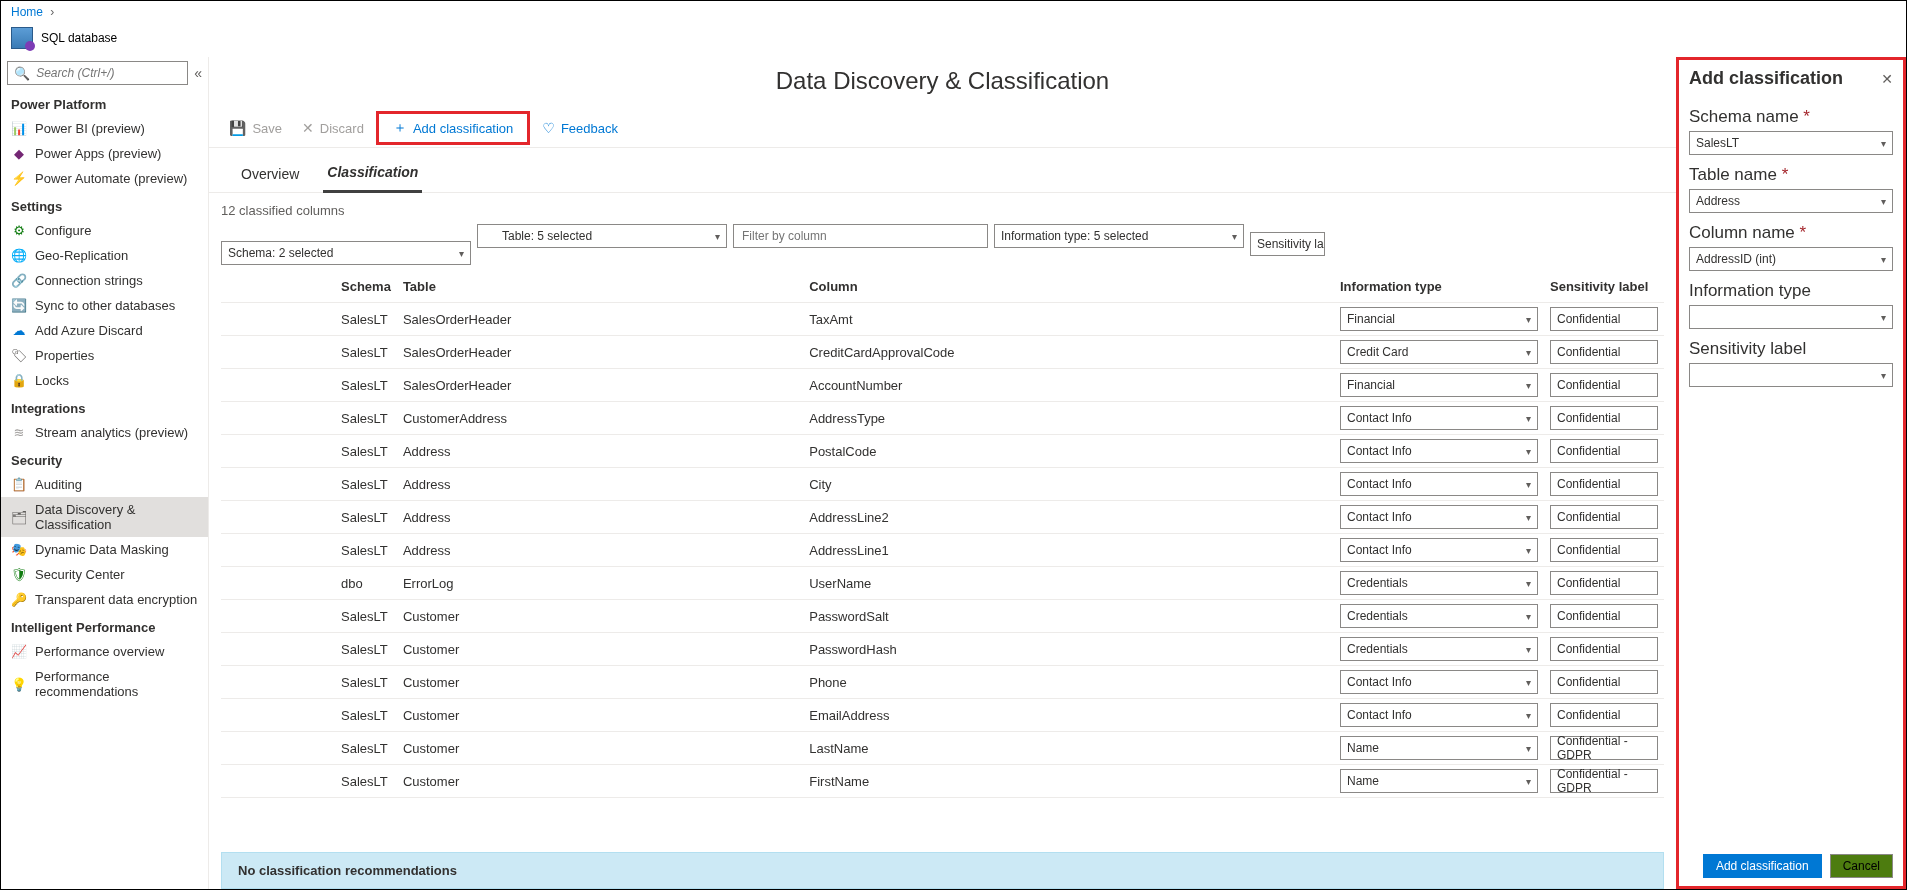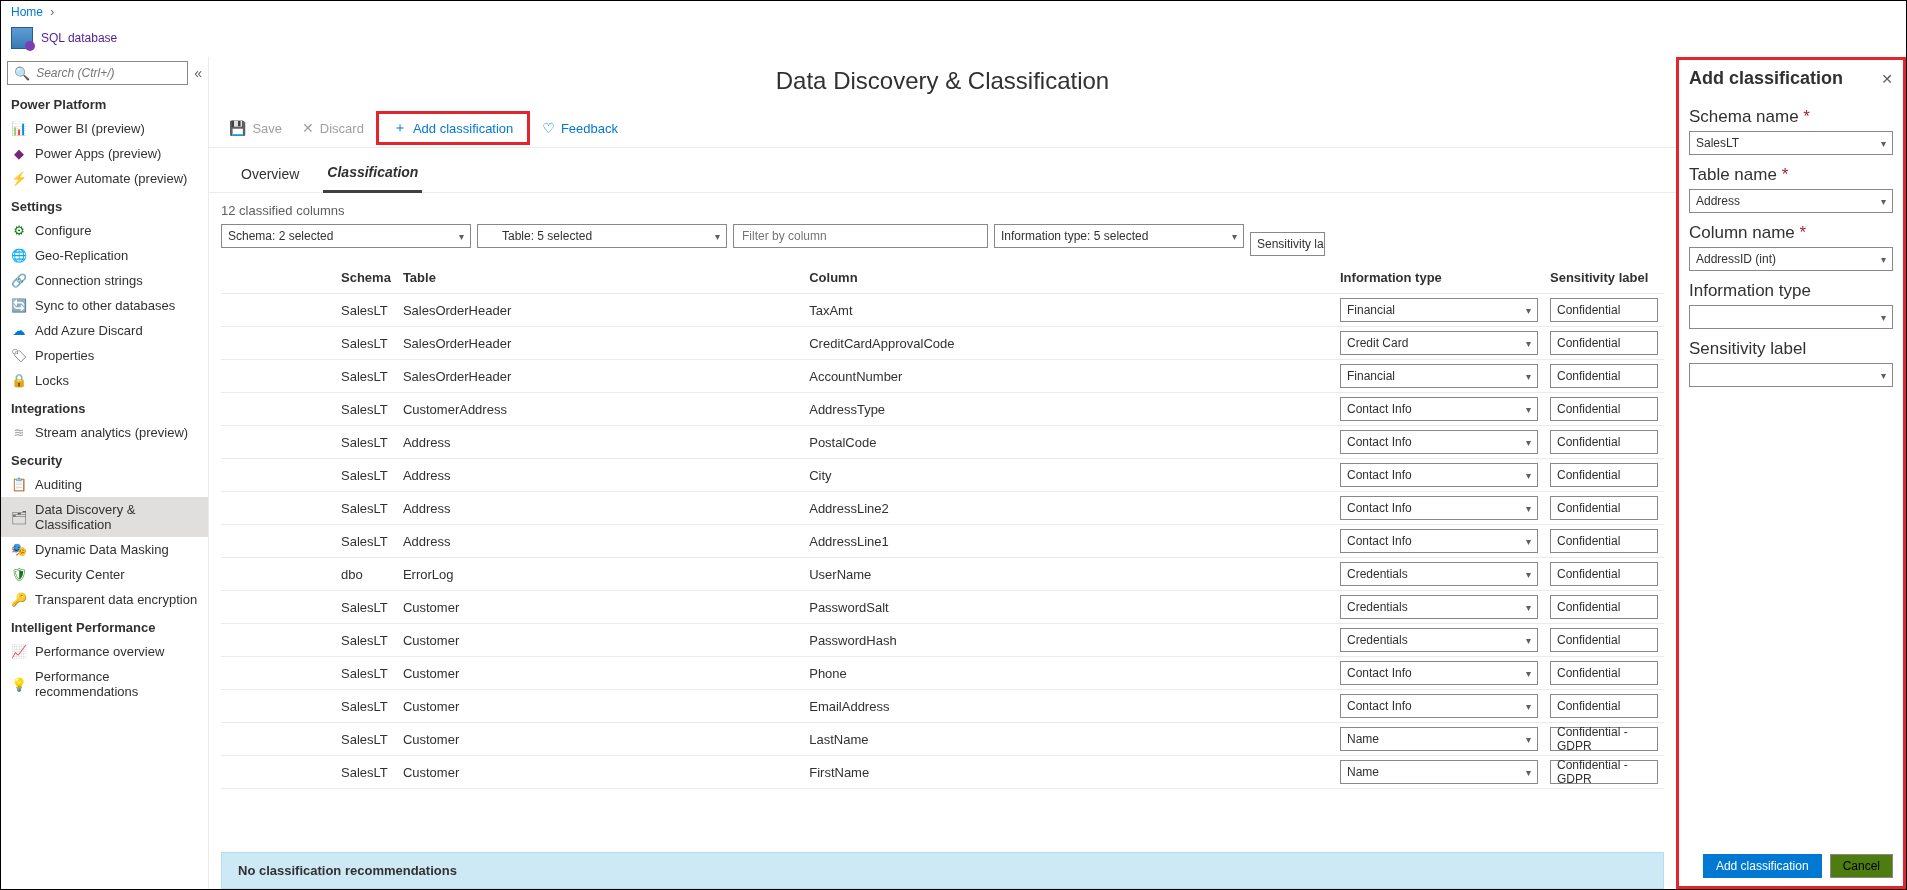--- a/index.html
+++ b/index.html
@@ -9,21 +9,21 @@
   .breadcrumb { padding: 4px 10px; font-size: 12px; }
   .breadcrumb a { color: #0078d4; text-decoration: none; }
   .breadcrumb .chev { color: #666; margin: 0 4px; }
 
   .body-row { display: flex; flex: 1; min-height: 0; }
 
   
   .db-header { display: flex; align-items: center; gap: 8px; padding: 4px 10px 8px 10px; }
   .db-icon { width: 22px; height: 22px; background: linear-gradient(#5c9dd6,#3a7bb5); border: 1px solid #2a5a8a; position: relative; }
   .db-icon::after { content:""; position:absolute; right:-3px; bottom:-3px; width:10px; height:10px; background:#7d3cb5; border-radius:50%; }
-  .db-label { color: #4c1d95; font-size: 12px; }
+  .db-label { color: #000000; font-size: 12px; }
 
   .sidebar { width: 208px; border-right: 1px solid #edebe9; display: flex; flex-direction: column; overflow-y: auto; }
   .search-row { display: flex; align-items: center; gap: 6px; padding: 4px 6px; }
   .search-box { flex: 1; display: flex; align-items: center; border: 1px solid #8a8886; height: 24px; padding: 0 6px; background: #fff; }
   .search-box .mag { color:#605e5c; margin-right:4px; }
   .search-box input { border: none; outline: none; font-size: 12px; width: 100%; font-style: italic; color: #605e5c; }
   .collapse-btn { color:#605e5c; font-size: 14px; cursor: pointer; }
 
   .side-section-title { padding: 8px 10px 4px 10px; font-weight: 600; color: #323130; font-size: 13px; }
   .side-item { display: flex; align-items: center; gap: 8px; padding: 5px 10px; cursor: pointer; font-size: 13px; color: #323130; }
@@ -41,21 +41,21 @@
 
   .tabs { display: flex; gap: 20px; padding: 10px 28px 0 28px; border-bottom: 1px solid #edebe9; align-items: flex-end; }
   .tab { padding: 6px 4px 10px 4px; cursor: pointer; font-size: 14px; }
   .tab.active { font-weight: 600; border-bottom: 3px solid #404040; margin-bottom: -1px; font-style: italic; }
 
   .summary { padding: 10px 12px 6px 12px; color: #605e5c; font-size: 13px; }
 
   .filters { display: flex; gap: 6px; padding: 0 12px 6px 12px; }
   .dropdown { display: flex; align-items: center; justify-content: space-between; border: 1px solid #8a8886; height: 24px; padding: 0 6px; font-size: 12px; background: #fff; cursor: pointer; }
   .dropdown .chev { font-size: 10px; color: #605e5c; }
-  .filter-schema { width: 250px; }
+  .filter-schema { width: 250px; margin-top: 17px; }
   .filter-table { width: 250px; padding-left: 24px; }
   .filter-column { width: 255px; }
   .filter-info { width: 250px; }
   .filter-sens { width: 75px; overflow: hidden; white-space: nowrap; margin-top: 8px; }
   .filter-column input { border:none; outline:none; width:100%; font-size:12px; }
 
   .grid { flex: 1; overflow-y: auto; padding: 0 12px; }
   table { width: 100%; border-collapse: collapse; }
   th { text-align: left; font-weight: 600; font-size: 13px; padding: 8px 6px; border-bottom: 1px solid #edebe9; }
   td { padding: 4px 6px; border-bottom: 1px solid #edebe9; font-size: 13px; vertical-align: middle; }

